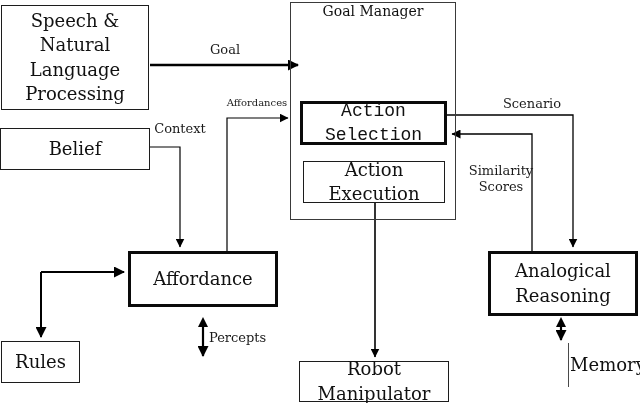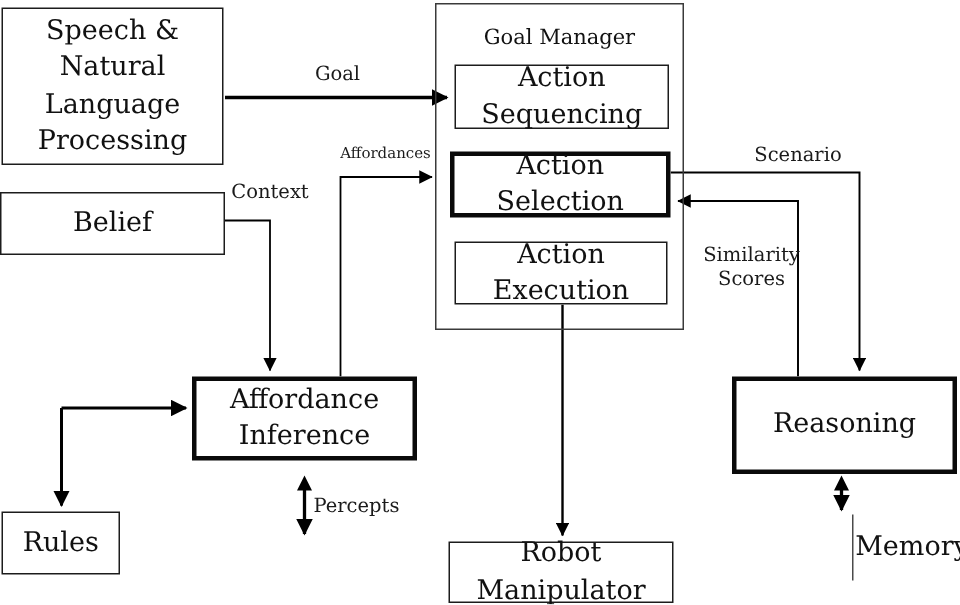--- a/index.html
+++ b/index.html
@@ -13,30 +13,30 @@
     position:absolute;box-sizing:border-box;background:#ffffff;
     display:flex;flex-direction:column;align-items:center;justify-content:center;
     text-align:center;line-height:1.35;font-size:18px;
   }
   .thin{border:1.5px solid #1c1c1c;}
   .thick{border:3px solid #0a0a0a;}
   .container-box{
     position:absolute;box-sizing:border-box;background:transparent;
     border:1px solid #3a3a3a;text-align:center;font-size:14px;
   }
-  .container-title{margin-top:14px;}
+  .container-title{margin-top:0;}
   .edge-label{
     position:absolute;font-size:13px;color:#1a1a1a;text-align:center;line-height:1.25;
   }
   
   #snlp{left:1px;top:5px;width:148px;height:105px;}
   #belief{left:0px;top:128px;width:150px;height:42px;}
   #goal-manager{left:290px;top:2px;width:166px;height:218px;}
   #action-sequencing{left:303px;top:43px;width:143px;height:43px;}
-  #action-selection{left:300px;top:101px;width:147px;height:44px;}
+  #action-selection{left:300px;top:101px;width:147px;height:44px;font-family:Liberation Mono, monospace;}
   #action-execution{left:303px;top:161px;width:142px;height:42px;}
   #affordance-inference{left:128px;top:251px;width:150px;height:56px;}
   #analogical-reasoning{left:488px;top:251px;width:150px;height:65px;}
   #rules{left:1px;top:341px;width:79px;height:42px;text-align:center;}
   #robot-vision{left:141px;top:360px;width:121px;height:43px;}
   #robot-manipulator{left:299px;top:361px;width:150px;height:41px;align-items:center;}
   #memory{
     left:524px;top:343px;width:80px;height:44px;background:transparent;
     border-left:1.5px solid #4a4a4a;border-right:1.5px solid #4a4a4a;margin-left:44px;
   }
@@ -92,38 +92,35 @@
   </div>
 
   <div class="box thin" id="belief">
     <div>Belief</div>
   </div>
 
   <div class="container-box" id="goal-manager">
     <div class="container-title">Goal Manager</div>
   </div>
 
-  <div class="box thin" id="action-sequencing">
-    <div>Action Sequencing</div>
-  </div>
 
   <div class="box thick" id="action-selection">
     <div>Action Selection</div>
   </div>
 
   <div class="box thin" id="action-execution">
     <div>Action Execution</div>
   </div>
 
   <div class="box thick" id="affordance-inference">
     <div>Affordance</div>
-    <div>Inference</div>
   </div>
 
   <div class="box thick" id="analogical-reasoning">
+    <div>Analogical</div>
     <div>Reasoning</div>
   </div>
 
   <div class="box thin" id="rules">
     <div>Rules</div>
   </div>
 
 
   <div class="box thin" id="robot-manipulator">
     <div>Robot Manipulator</div>

